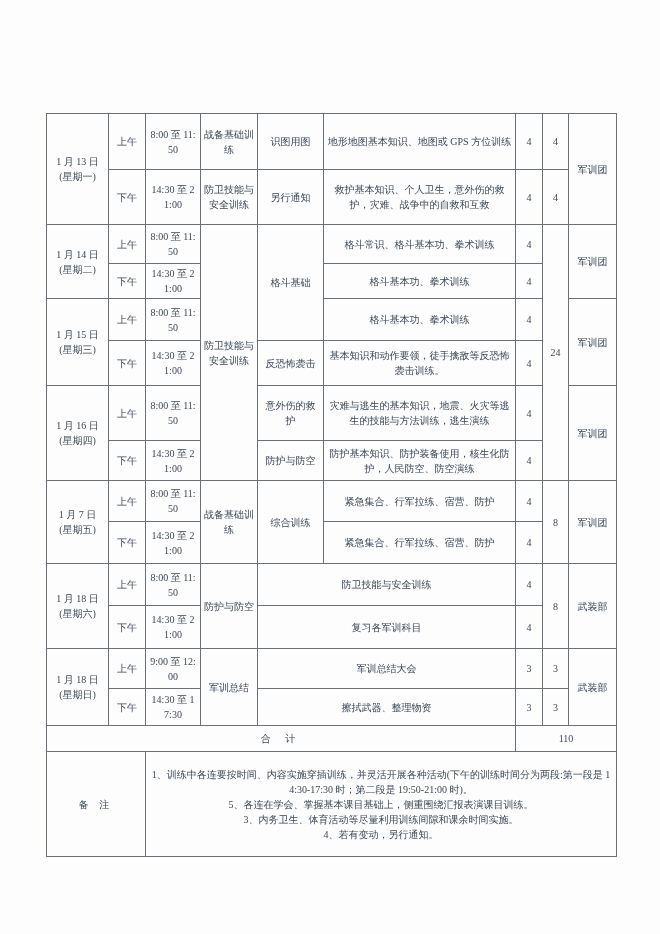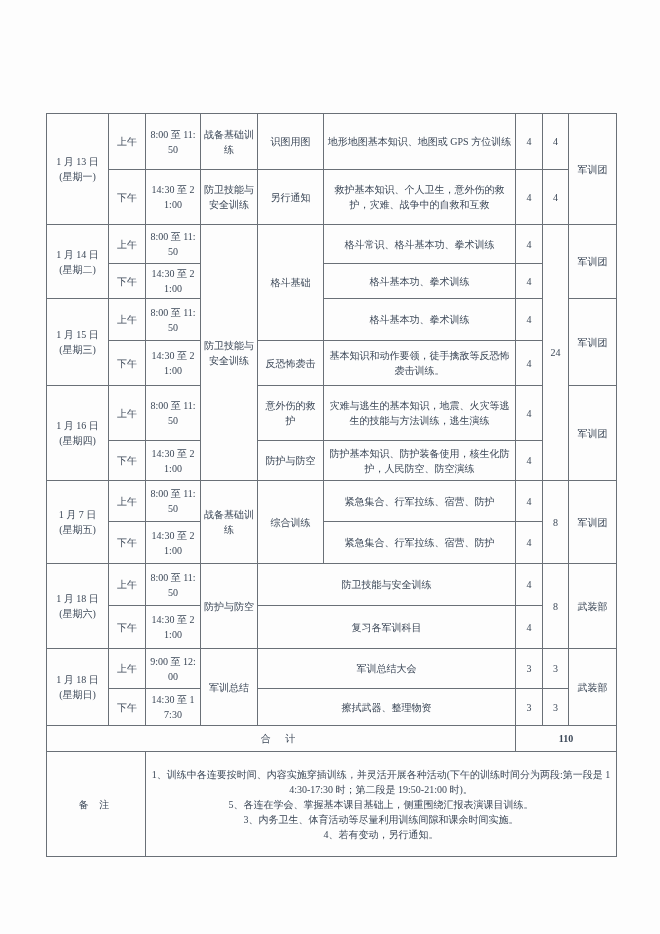--- a/index.html
+++ b/index.html
@@ -25,21 +25,21 @@
     font-size:10px;
     line-height:1.5;
     padding:1px 3px;
     word-break:break-all;
   }
   td.date-cell{font-size:10px;line-height:1.7;}
   td.content-cell{font-size:10px;line-height:1.6;padding:1px 6px;}
   td.cat-cell,td.subj-cell{font-size:10.5px;line-height:1.6;}
   td.num-cell{font-size:10px;}
   td.total-label{letter-spacing:6px;font-size:10.5px;margin-left:12px;}
-  td.total-value{font-size:10.5px;font-weight:bold;}
+  td.total-value{font-size:10.5px;}
   td.remarks-label{font-size:10.5px;letter-spacing:4px;}
   td.remarks-body{
     text-align:left;vertical-align:middle;
     font-size:10px;line-height:1.95;
     padding:4px 10px 4px 8px;
   }
   .page-num{
     position:absolute;left:0;right:0;top:864px;
     text-align:center;color:#9ca1a7;font-size:10px;
   }

